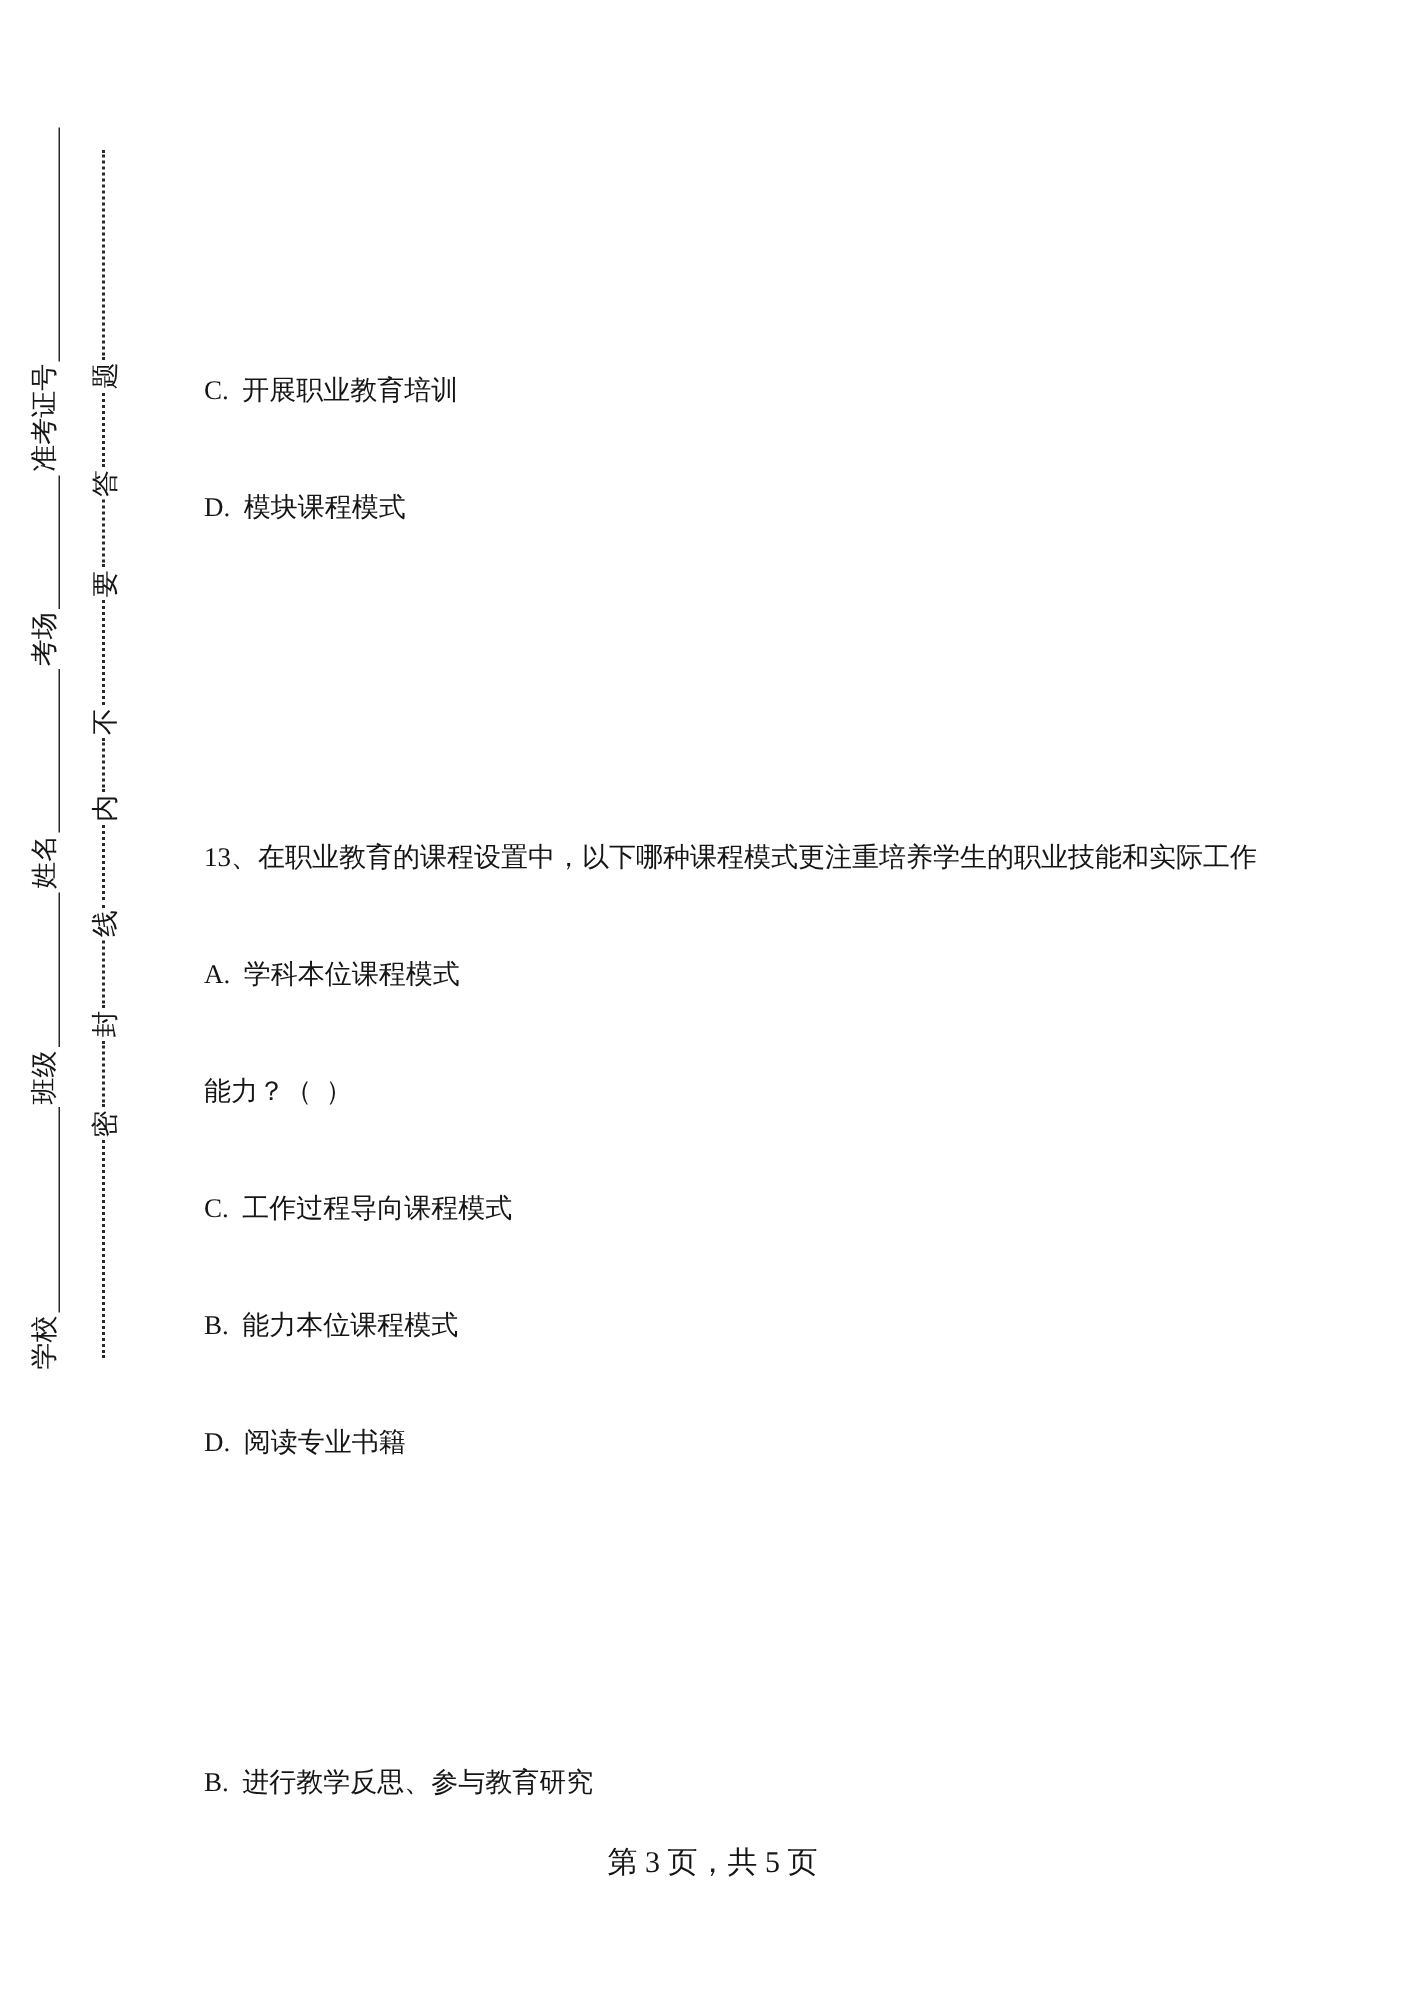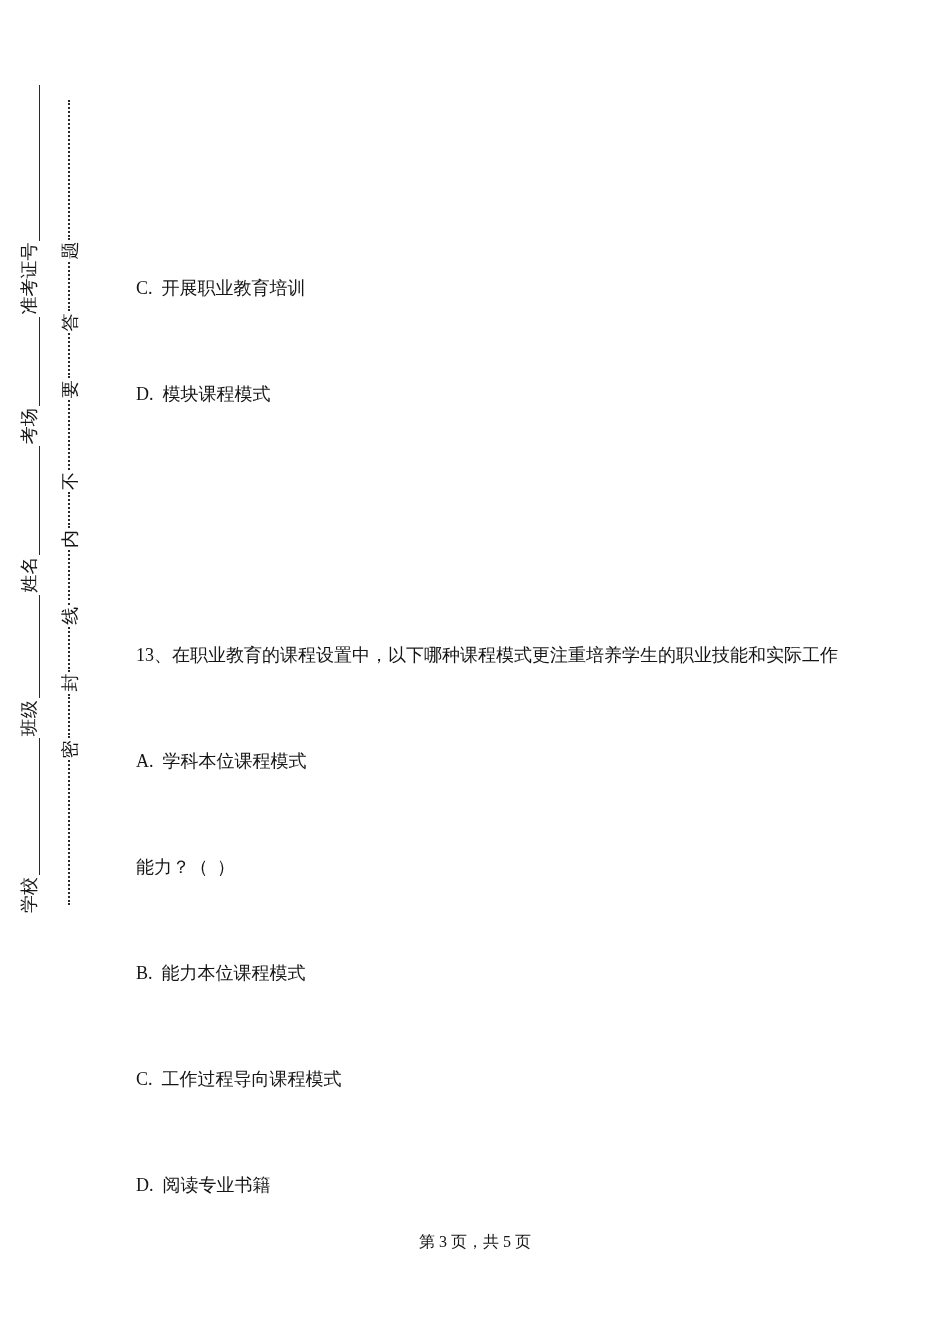--- a/index.html
+++ b/index.html
@@ -22,24 +22,24 @@
     display:flex;align-items:center;font-size:18px;white-space:nowrap;
   }
   .dot-seg{border-bottom:2.2px dotted #2a2a2a;height:0;transform:translateY(-1px);}
   .seal-char{padding:0 2px;flex:0 0 auto;}
   
   .content{
     position:absolute;left:136px;top:117px;width:710px;
     font-size:18px;line-height:26px;white-space:pre;
   }
   .qblock{margin:0;}
-  .line{height:26px;margin-top:28px;}
+  .line{height:26px;}
   .footer{
     position:absolute;left:0;top:1231px;width:950px;text-align:center;
-    font-size:16px;line-height:22px;
+    font-size:20px;line-height:22px;
   }
 </style>
 </head>
 <body>
 
 <div class="seal-fields">
   <span class="fld-label">学校</span>
   <span class="fld-blank" style="flex:1.45"></span>
   <span class="fld-label">班级</span>
   <span class="fld-blank" style="flex:1.1"></span>
@@ -75,22 +75,22 @@
 
   <div class="qblock">
     <div class="line">C.  开展职业教育培训</div>
     <div class="line">D.  模块课程模式</div>
   </div>
 
   <div class="qblock" style="margin-top:25px">
     <div class="line">13、在职业教育的课程设置中，以下哪种课程模式更注重培养学生的职业技能和实际工作</div>
     <div class="line">A.  学科本位课程模式</div>
     <div class="line">能力？（  ）</div>
+    <div class="line">C.  工作过程导向课程模式</div>
     <div class="line">B.  能力本位课程模式</div>
-    <div class="line">C.  工作过程导向课程模式</div>
     <div class="line">D.  阅读专业书籍</div>
   </div>
 
   <div class="qblock" style="margin-top:19px">
     <div class="line">B.  进行教学反思、参与教育研究</div>
     
     
   </div>
 
   

